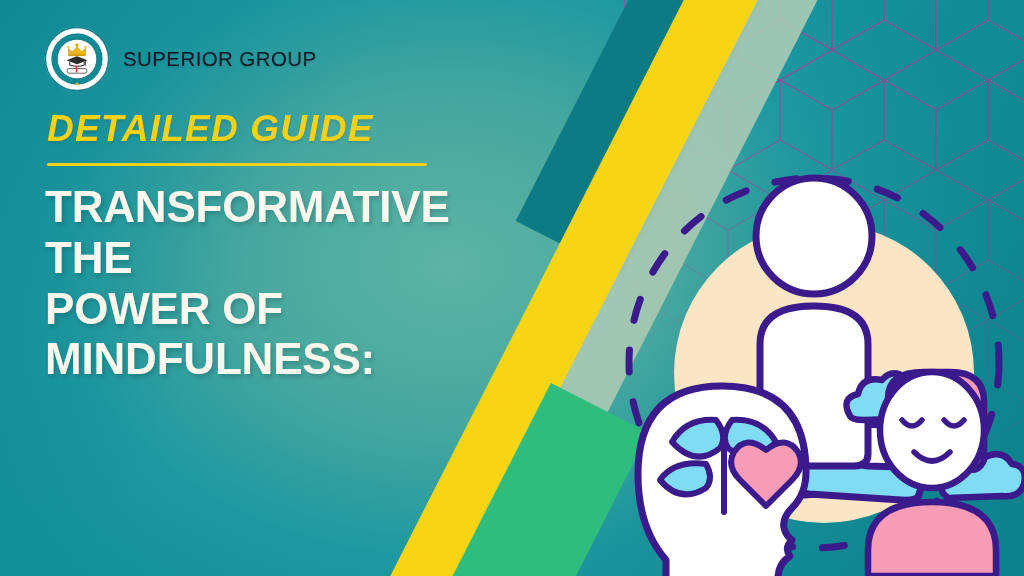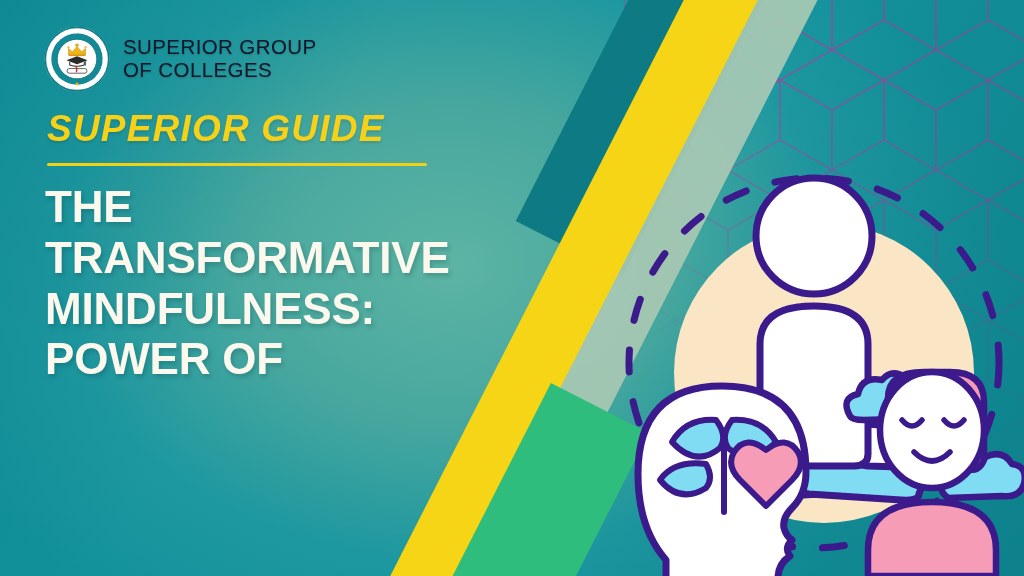--- a/index.html
+++ b/index.html
@@ -218,32 +218,31 @@
       </g>
 
       <g transform="translate(50,68)">
         <rect x="-15" y="-3.5" width="30" height="7" rx="3.2" fill="#ffffff" stroke="#2b2b2b" stroke-width="1.1"></rect>
         <path d="M-2 -7 q3 4 1 9" stroke="#c0392b" stroke-width="2" fill="none"></path>
       </g>
       <circle cx="50" cy="88" r="2.3" fill="#f0b518"></circle>
     </svg>
     <div class="logo-text">
       <span>SUPERIOR GROUP</span>
-      <span>OF COLLEGES</span>
     </div>
   </div>
 
-  <div class="eyebrow">SUPERIOR GUIDE</div>
+  <div class="eyebrow">DETAILED GUIDE</div>
   <div class="eyebrow-rule"></div>
 
   <div class="headline">
+    <span class="ln">TRANSFORMATIVE</span>
     <span class="ln">THE</span>
-    <span class="ln">TRANSFORMATIVE</span>
+    <span class="ln">POWER OF</span>
     <span class="ln">MINDFULNESS:</span>
-    <span class="ln">POWER OF</span>
   </div>
 
   <div class="illus">
     <svg viewBox="0 0 410 418" width="410" height="418" fill="none">
 
       <circle cx="210" cy="215" r="150" fill="#fae6c4"></circle>
 
       <circle cx="200" cy="205" r="185" fill="none" stroke="#3b1a8c" stroke-width="7" stroke-linecap="round" stroke-dasharray="22 30"></circle>
 
       <g stroke="#3b1a8c" stroke-width="7" stroke-linejoin="round" stroke-linecap="round">

